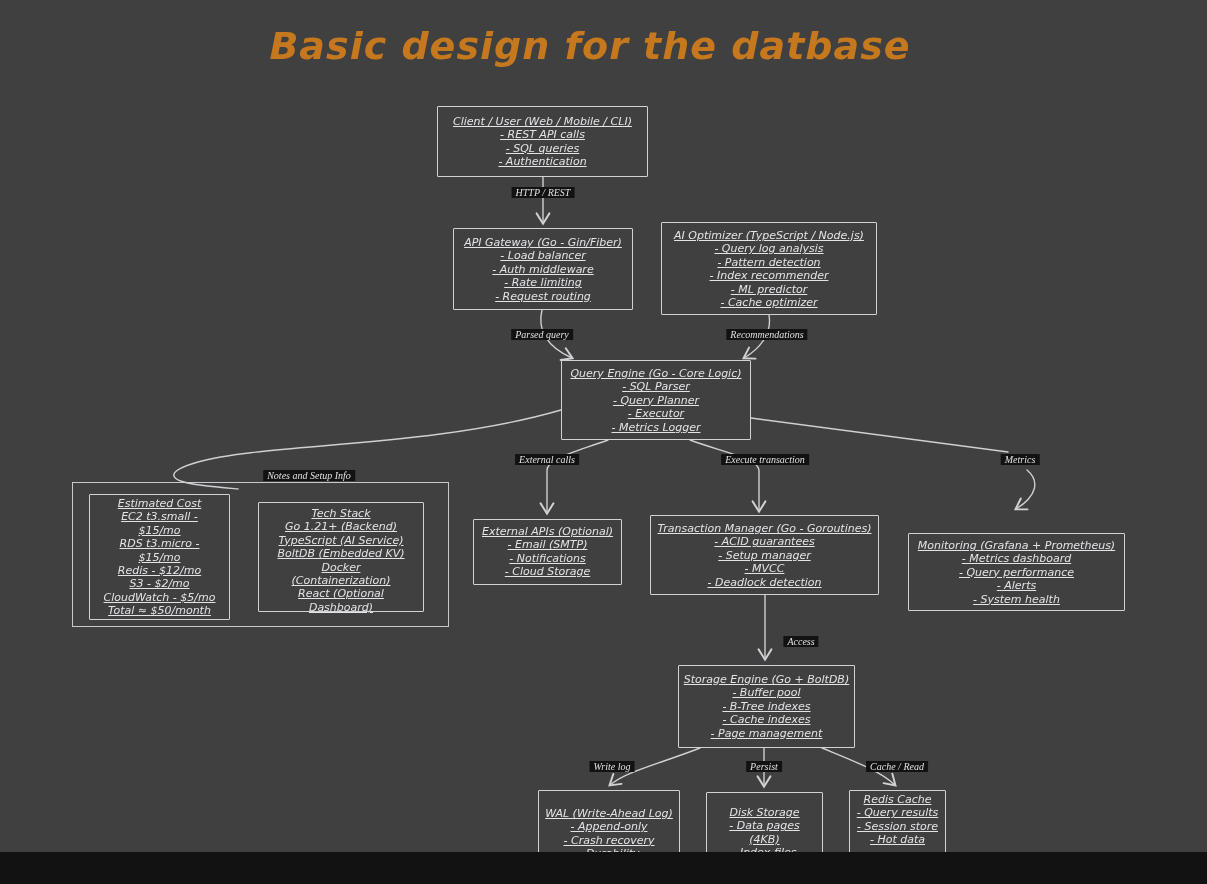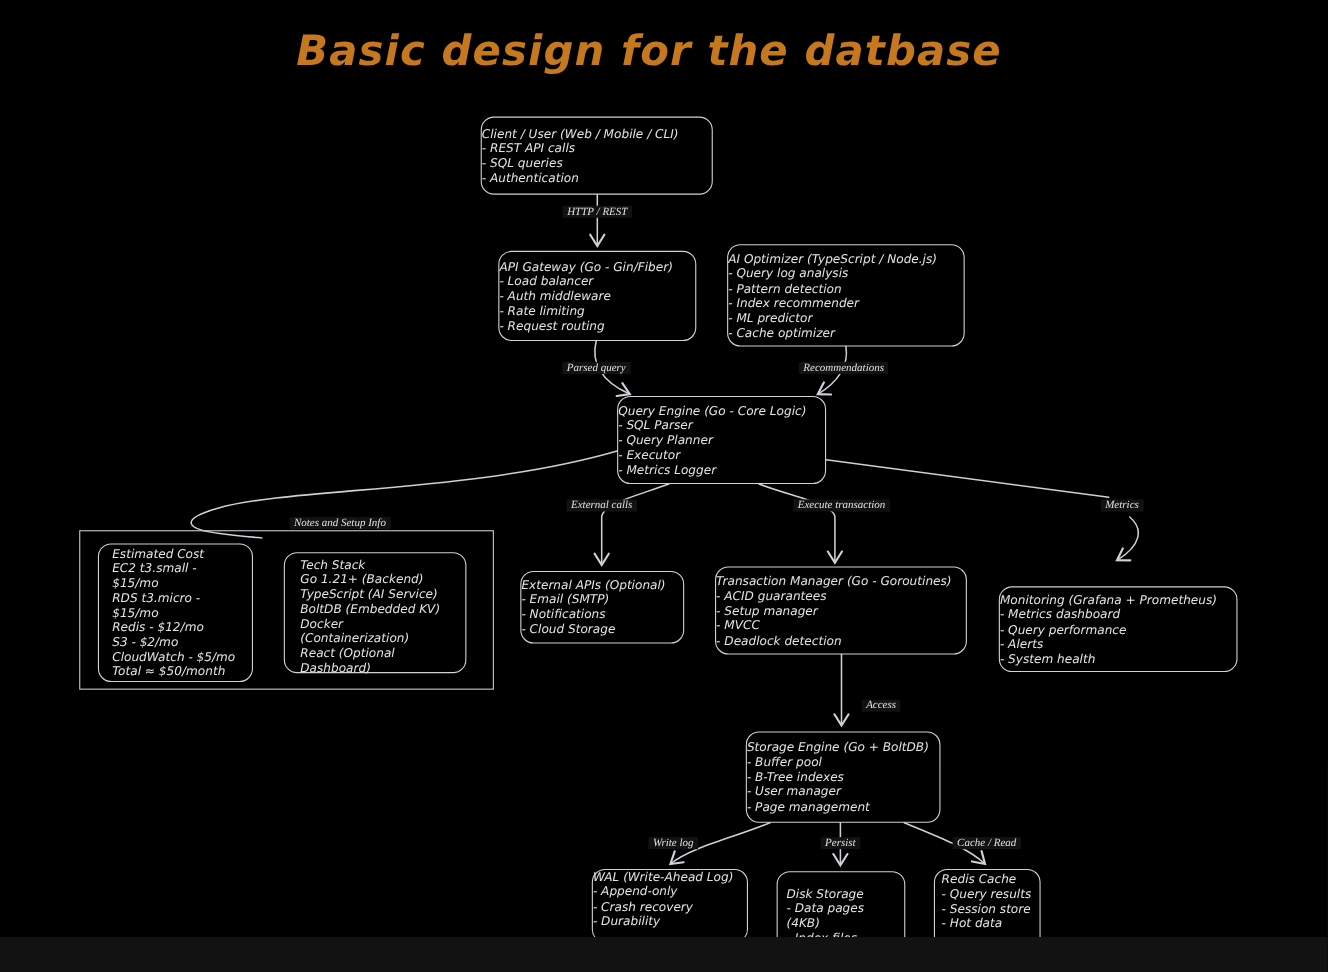--- a/index.html
+++ b/index.html
@@ -1,29 +1,30 @@
 <!DOCTYPE html>
 <html><head>
 <meta charset="utf-8">
 <style>
   html,body{margin:0;padding:0;background:#121212;}
   .canvas{
-    position:relative;width:1207px;height:852px;background:#000000;
+    position:relative;width:1207px;height:852px;background:#404040;
     font-family:"DejaVu Sans",sans-serif;font-style:italic;color:#e4e4e8;
     overflow:hidden;
   }
   .page-title{
     position:absolute;left:20px;top:24px;width:1140px;text-align:center;
     font-size:38px;font-weight:bold;color:#c5781d;letter-spacing:1px;
     white-space:nowrap;
   }
   .node{
-    position:absolute;border:1.6px solid #d1d1d6;border-radius:12px;
-    box-sizing:border-box;text-align:left;font-size:11px;line-height:13.4px;
+    position:absolute;border:1.6px solid #d1d1d6;border-radius:1px;
+    box-sizing:border-box;text-align:center;font-size:11px;line-height:13.4px;
     background:transparent;
+    text-decoration:underline;
   }
   .group-box{
     position:absolute;border:1.4px solid #c9c9ce;box-sizing:border-box;
     background:transparent;
   }
   .nt{white-space:nowrap;}
   .edge-label{
     position:absolute;transform:translateX(-50%);background:#121212;
     padding:0 4px;font-size:10px;white-space:nowrap;color:#e0e0e4;z-index:5;font-family:Liberation Serif, serif;
   }
@@ -131,26 +132,26 @@
           <div class="nl">- Alerts</div>
           <div class="nl">- System health</div>
         </div>
     </div>
 
     <div class="node" style="left:678px;top:665px;width:177px;height:83px;padding-top:7px;">
       <div class="nt">Storage Engine (Go + BoltDB)</div>
       <div>
           <div class="nl">- Buffer pool</div>
           <div class="nl">- B-Tree indexes</div>
-          <div class="nl">- User manager</div>
+          <div class="nl">- Cache indexes</div>
           <div class="nl">- Page management</div>
         </div>
     </div>
 
-    <div class="node" style="left:538px;top:790px;width:142px;height:67px;padding-top:0;">
+    <div class="node" style="left:538px;top:790px;width:142px;height:67px;padding-top:16px;">
       <div class="nt">WAL (Write-Ahead Log)</div>
       <div>
           <div class="nl">- Append-only</div>
           <div class="nl">- Crash recovery</div>
           <div class="nl">- Durability</div>
         </div>
     </div>
 
     <div class="node" style="left:706px;top:792px;width:117px;height:74px;padding:13px 8px 0 8px;">
       <div class="nt">Disk Storage</div>

